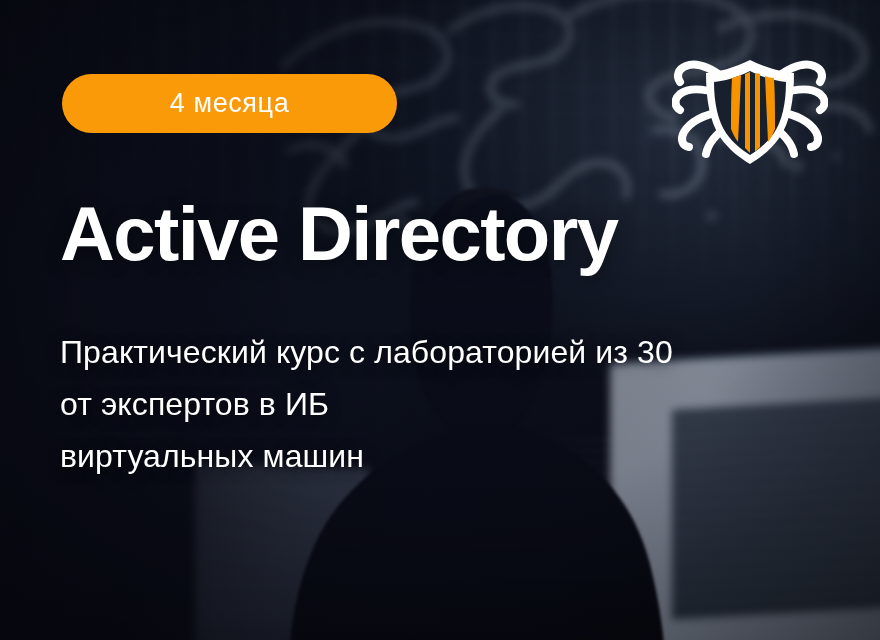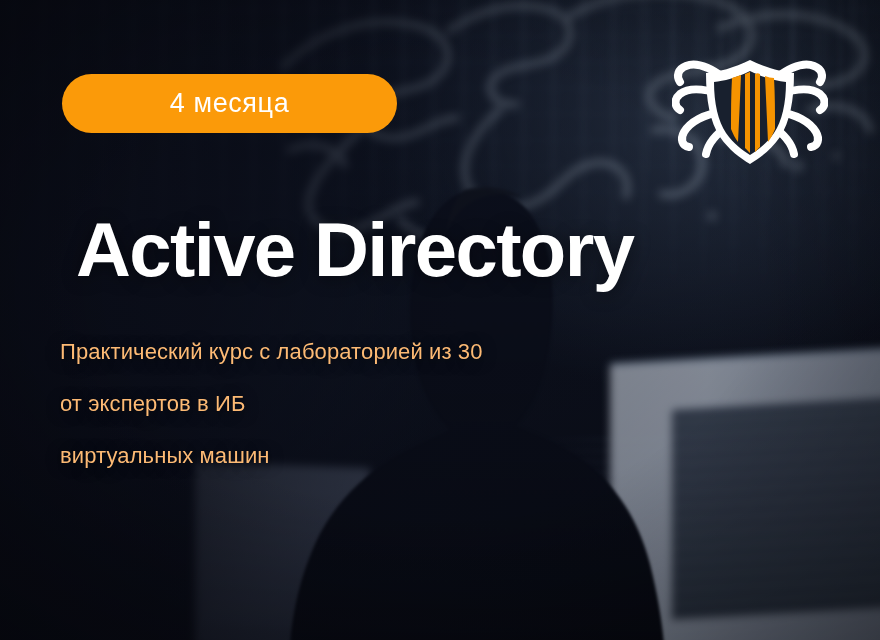--- a/index.html
+++ b/index.html
@@ -196,37 +196,37 @@
     font-weight: 300;
     letter-spacing: .6px;
     line-height: 1;
     white-space: nowrap;
   }
 
   .title {
     position: absolute;
     left: 60px;
     top: 196px;
-    margin: 16px;
+    margin: 0;
     color: #ffffff;
     font-size: 76px;
     font-weight: 700;
     letter-spacing: -1.6px;
     line-height: 1;
     white-space: nowrap;
     text-shadow: 0 2px 18px rgba(0,0,0,.45);
   }
 
   .subtitle {
     position: absolute;
     left: 60px;
     top: 326px;
     width: 720px;
-    color: #fdba74;
-    font-size: 22px;
+    color: #ffffff;
+    font-size: 32px;
     font-weight: 300;
     line-height: 52px;
     letter-spacing: .1px;
     text-shadow: 0 2px 14px rgba(0,0,0,.55);
   }
   .subtitle-line { display: block; white-space: nowrap; }
 
   
   .logo {
     position: absolute;

